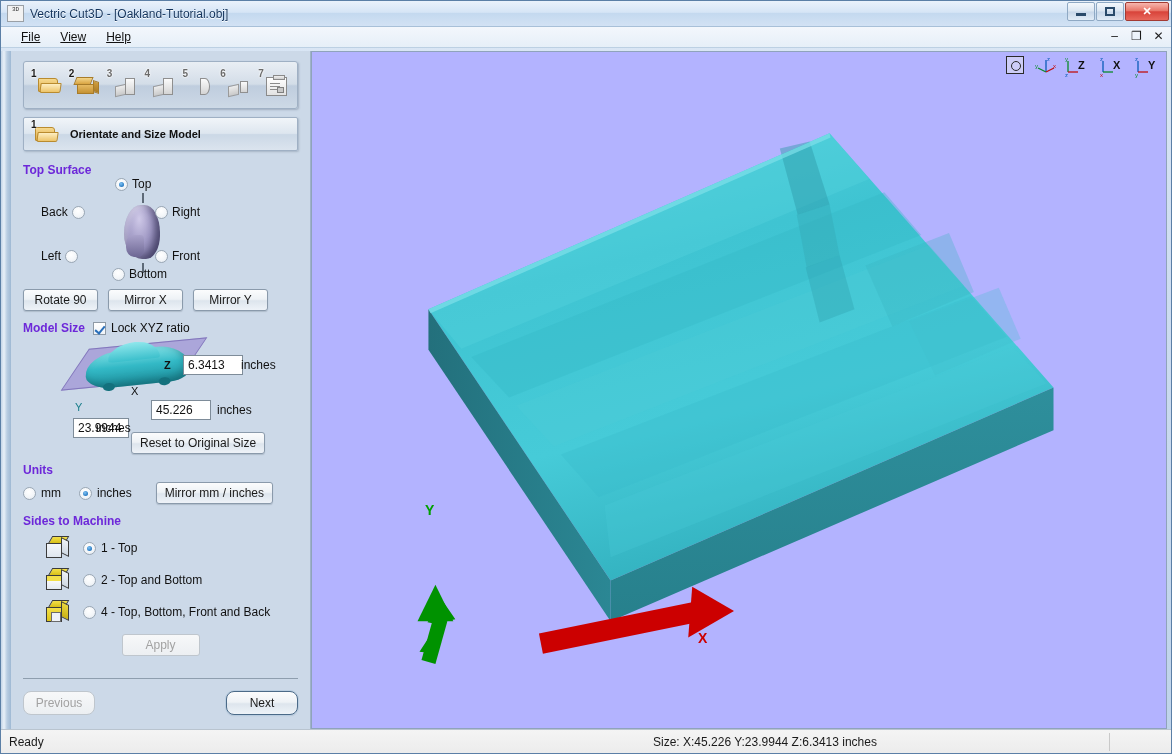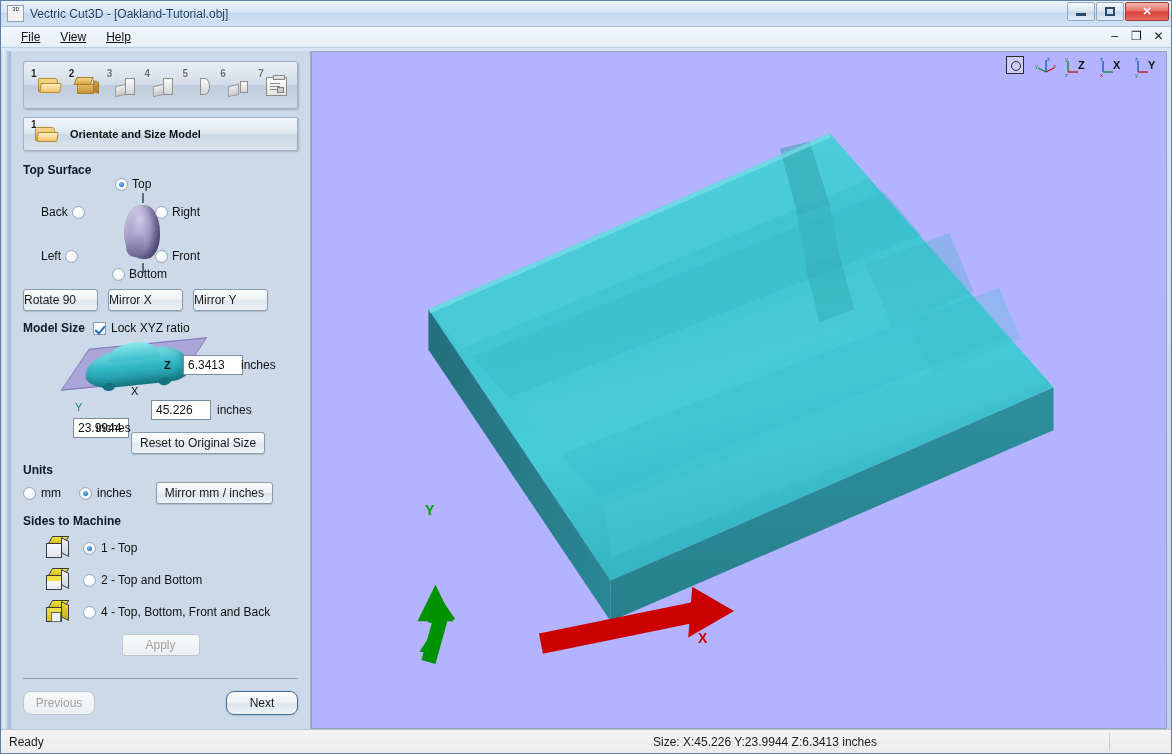--- a/index.html
+++ b/index.html
@@ -161,21 +161,21 @@
     box-shadow: 1px 1px 2px rgba(80,95,115,0.3);
     display: flex; align-items: center; gap: 10px;
     padding-left: 6px;
   }
   #step-header .ttl {
     font-size: 11px; font-weight: bold; color: #111;
   }
 
   .sidebar-scroll { flex: 1 1 auto; padding: 0 12px; overflow: hidden; position: relative; }
 
-  .group-label { font-weight: bold; font-size: 12px; color: #0f172a; margin: 12px 0 2px 0; }
+  .group-label { font-weight: bold; font-size: 12px; color: #6d28d9; margin: 12px 0 2px 0; }
 
   
   #orient-box { position: relative; height: 106px; margin-top: 2px; }
   .radio {
     width: 13px; height: 13px; border-radius: 50%;
     border: 1px solid #9aa7b4;
     background: radial-gradient(circle at 45% 35%, #ffffff 0%, #f3f6f9 55%, #dfe6ee 100%);
     display: inline-block; vertical-align: -2px; position: relative;
     flex: 0 0 13px;
   }
@@ -207,21 +207,21 @@
     border-radius: 3px;
     font-size: 12px; color: #1a1a1a;
     padding: 3px 8px;
     font-family: "Liberation Sans", sans-serif;
     box-shadow: 0 1px 1px rgba(120,135,150,0.35);
   }
   .btn.disabled { color: #a2a2a2; border-color: #bfc6cd; background: linear-gradient(180deg,#f7f8f9,#eceff2); box-shadow:none; }
   .btn.default { border-color: #4b6a88; box-shadow: 0 0 0 1px #b9cde0, 0 1px 1px rgba(120,135,150,0.35); }
 
   #transform-btns { display: flex; gap: 10px; margin-top: 4px; }
-  #transform-btns .btn { width: 75px; text-align: left; padding: 3px 0; }
+  #transform-btns .btn { width: 75px; text-align: center; padding: 3px 0; }
 
   .check {
     width: 13px; height: 13px;
     border: 1px solid #8e9aa6;
     background: linear-gradient(180deg,#ffffff,#f0f4f8);
     display: inline-block; position: relative; vertical-align: -2px;
     flex: 0 0 13px;
   }
   .check.on::after {
     content: "";

